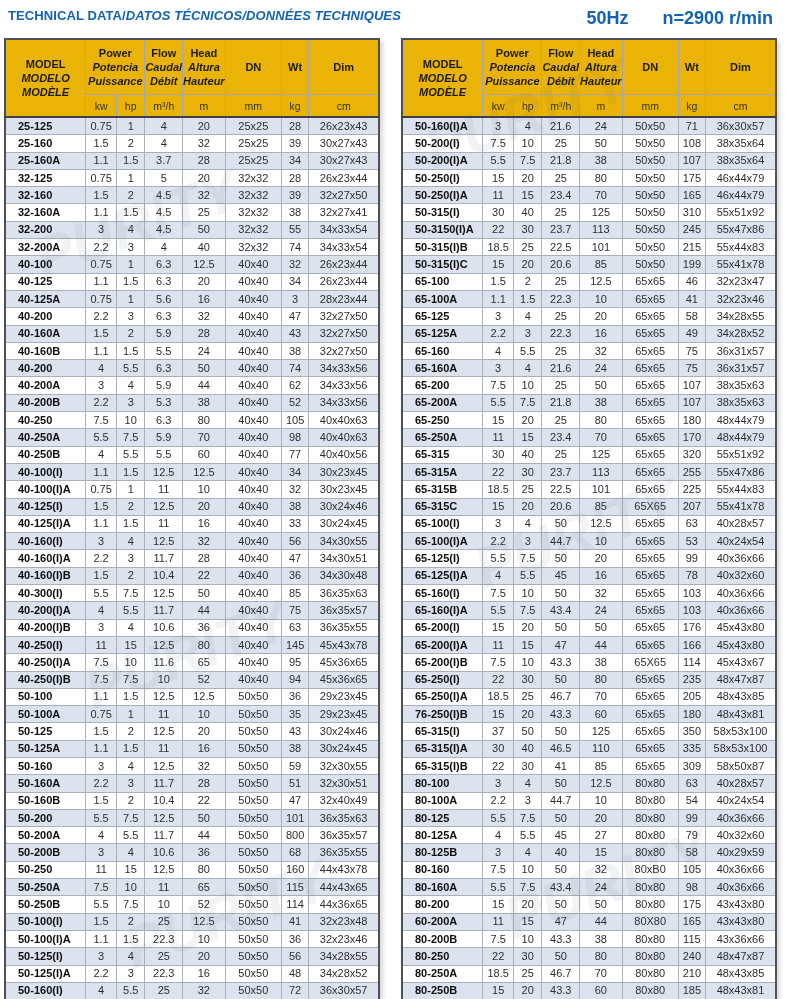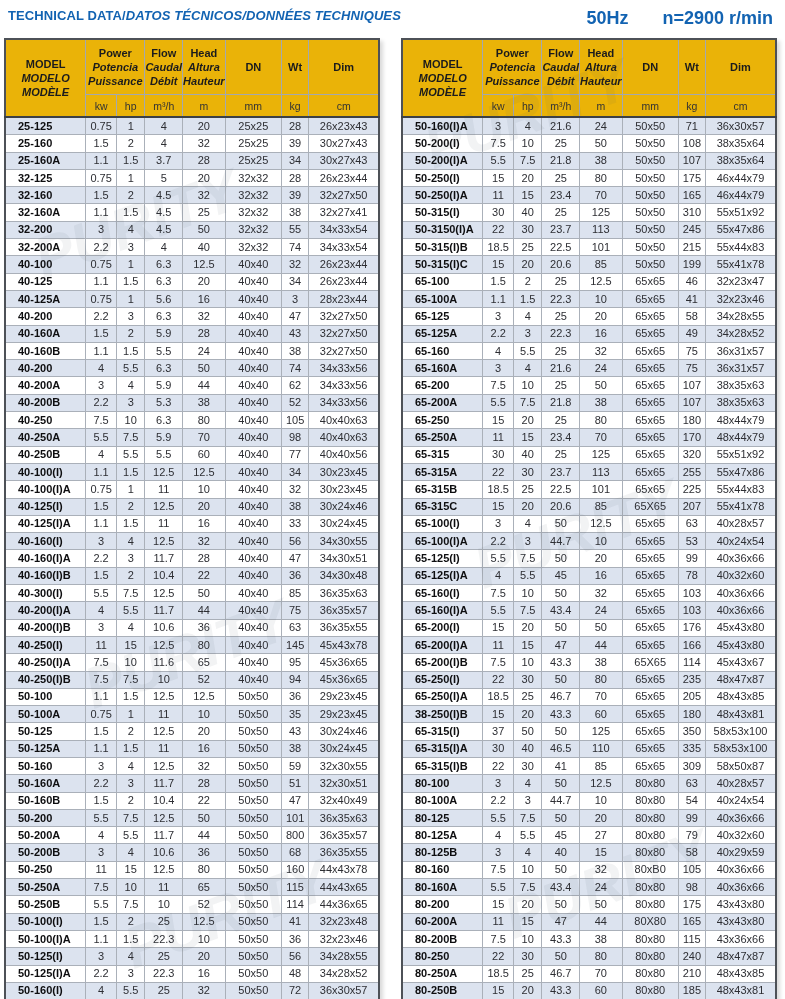--- a/index.html
+++ b/index.html
@@ -1006,21 +1006,21 @@
           <td class="model">65-250(I)A</td>
           <td>18.5</td>
           <td>25</td>
           <td>46.7</td>
           <td>70</td>
           <td>65x65</td>
           <td>205</td>
           <td>48x43x85</td>
         </tr>
         <tr>
-          <td class="model">38-250(I)B</td>
+          <td class="model">76-250(I)B</td>
           <td>15</td>
           <td>20</td>
           <td>43.3</td>
           <td>60</td>
           <td>65x65</td>
           <td>180</td>
           <td>48x43x81</td>
         </tr>
         <tr>
           <td class="model">65-315(I)</td>

